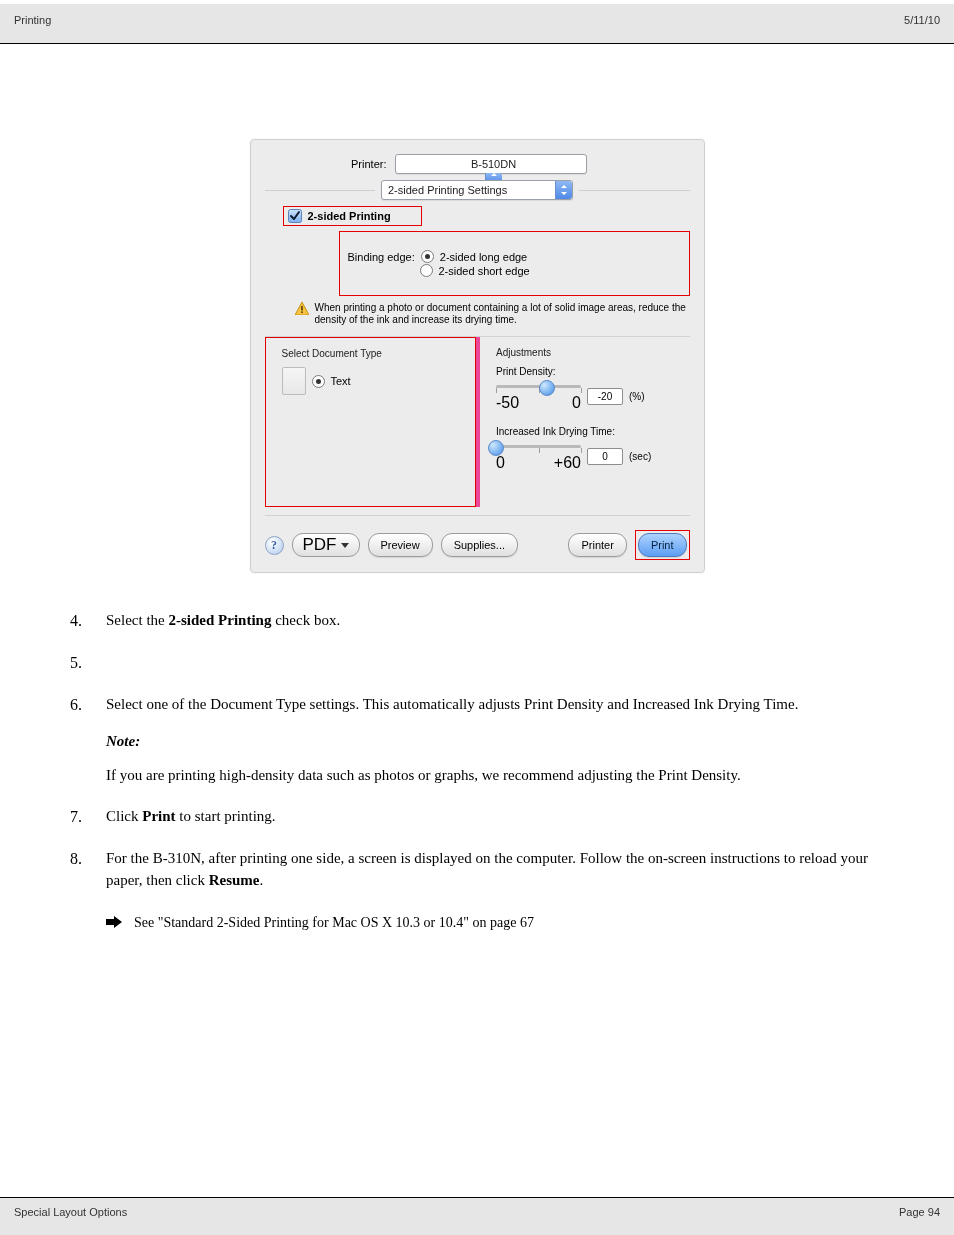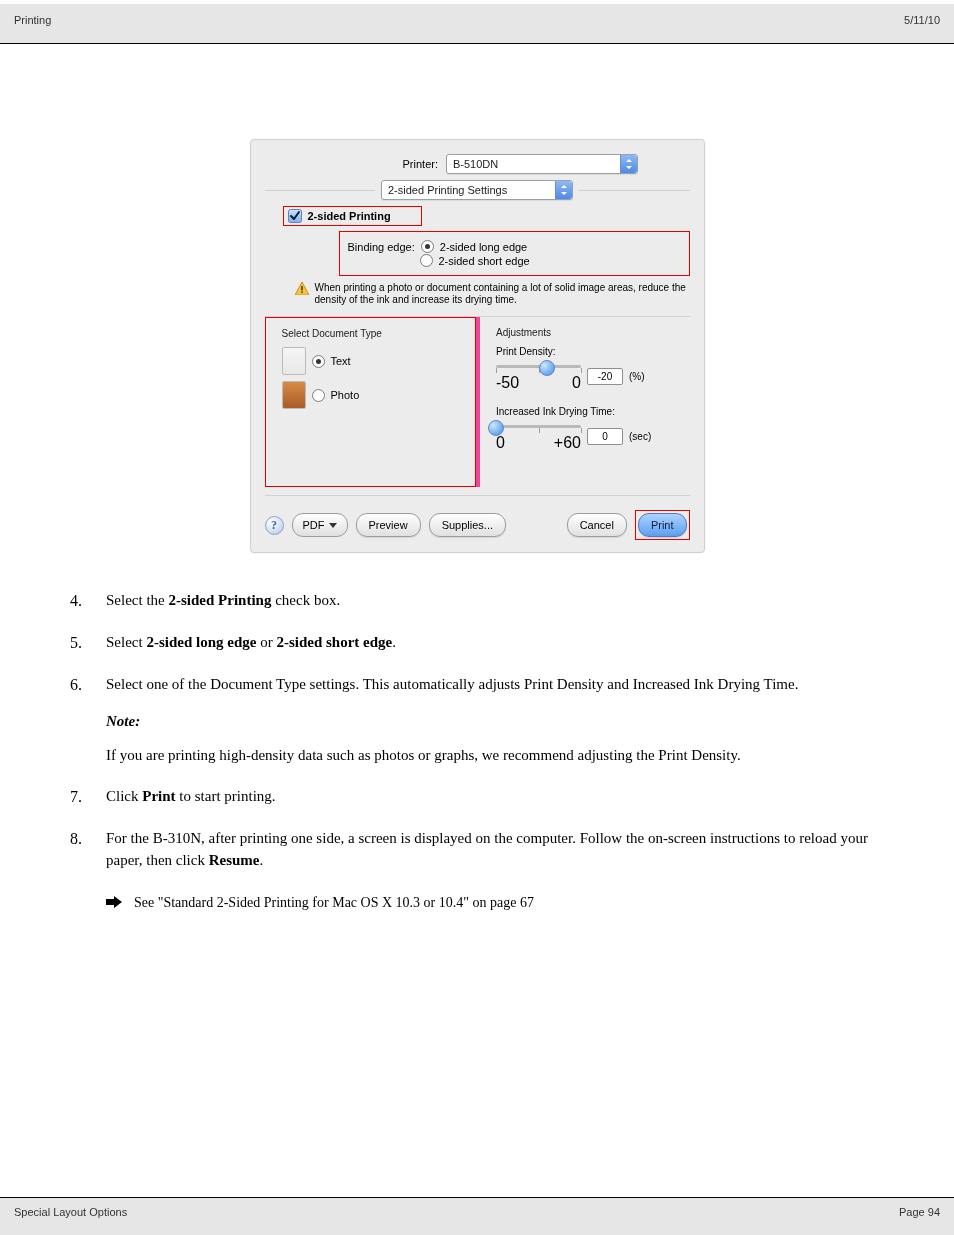--- a/index.html
+++ b/index.html
@@ -60,21 +60,20 @@
     color: #000;
     box-sizing: border-box;
     padding: 10px 14px 12px 14px;
     border-radius: 4px;
     box-shadow: 0 0 0 1px rgba(0,0,0,0.02);
   }
   .dlg-row {
     display: flex;
     align-items: center;
     margin: 4px 0;
-    justify-content: center;
   }
   .dlg-label {
     width: 122px;
     text-align: right;
     padding-right: 8px;
   }
   .dlg-select {
     display: inline-flex;
     align-items: center;
     background: #fff;
@@ -96,21 +95,21 @@
     height: 18px;
     display: inline-flex;
     align-items: center;
     justify-content: center;
     background: linear-gradient(#8fb8f4,#4f8ae8);
     border-left: 1px solid #6a8fcf;
     border-top-right-radius: 3px;
     border-bottom-right-radius: 3px;
   }
   .dlg-select .arrows svg { width: 8px; height: 10px; }
-  .sel-wide { width: 184px; }
+  .sel-wide { width: 184px; flex-direction: column; }
   .sel-panel { width: 184px; }
 
   .hr-light {
     border: none;
     border-top: 1px solid #d2d2d2;
     margin: 8px 0 6px 0;
   }
   .dlg-hr {
     display: flex;
     align-items: center;
@@ -126,21 +125,21 @@
     align-items: center;
     gap: 6px;
     padding: 2px 30px 2px 4px;
     font-weight: bold;
     color: #000;
   }
   .two-sided-check svg { width: 14px; height: 14px; }
 
   .binding-box {
     margin: 5px 0 0 74px;
-    padding: 7px 8px;
+    padding: 17px 8px;
   }
   .binding-box .line1, .binding-box .line2 {
     display: flex;
     align-items: center;
     gap: 6px;
     margin: 1px 0;
   }
   .radio {
     width: 11px; height: 11px;
     border-radius: 50%;
@@ -267,21 +266,21 @@
     border:1px solid #8fa2c6;
     background: radial-gradient(circle at 35% 30%, #fff, #cfe0f5 60%, #a9c5eb);
     display:inline-flex; align-items:center; justify-content:center;
     color:#3a5ea3; font-weight:bold; font-size:12px; font-family:Georgia,serif;
   }
   .pdf-btn {
     border:1px solid #9c9c9c; border-radius:11px;
     padding:1px 10px; height:20px;
     background: linear-gradient(#ffffff,#e0e0e0);
     display:inline-flex; align-items:center; gap:4px;
-    font-size:11px;
+    font-size:17px;
   }
   .pdf-btn .tri { width:0; height:0; border-left:4px solid transparent; border-right:4px solid transparent; border-top:5px solid #333; }
 
   
   .body-text {
     padding: 36px 70px 0 70px;
     font-size: 15px;
     line-height: 1.5;
     color: #000;
   }
@@ -389,25 +388,20 @@
 
       <div class="group-panel">
 
         <div class="group group-left redbox">
           <div class="group-title">Select Document Type</div>
 
           <div class="doctype-opt">
             <span class="thumb text-th"></span>
             <span class="radio checked"></span>
             <span>Text</span>
-          </div>
-          <div class="doctype-opt">
-            <span class="thumb photo-th"></span>
-            <span class="radio"></span>
-            <span>Photo</span>
           </div>
         </div>
 
         <div class="group">
           <div class="group-title">Adjustments</div>
 
           <div class="adj-label">Print Density:</div>
           <div class="slider-row">
             <div>
               <div class="slider">
@@ -451,43 +445,40 @@
 
       <div class="btn-row">
         <span class="help-circle">?</span>
         <span class="pdf-btn">
           <span>PDF</span>
           <span class="tri"></span>
         </span>
         <span class="aqua-btn">Preview</span>
         <span class="aqua-btn">Supplies...</span>
         <span class="spacer"></span>
-        <span class="aqua-btn">Cancel</span>
+        <span class="aqua-btn">Printer</span>
         <span class="print-redwrap redbox">
           <span class="aqua-btn default">Print</span>
         </span>
       </div>
 
     </div>
   </div>
 
   <div class="body-text">
 
     <div class="num-item">
       <span class="num">4.</span>
       <span>
         <span>Select the </span><span class="bold">2-sided Printing</span><span> check box.</span>
       </span>
     </div>
 
     <div class="num-item">
       <span class="num">5.</span>
-      <span>
-        <span>Select </span><span class="bold">2-sided long edge</span><span> or </span><span class="bold">2-sided short edge</span><span>.</span>
-      </span>
     </div>
 
     <div class="num-item">
       <span class="num">6.</span>
       <span>
         <span>Select one of the Document Type settings. This automatically adjusts Print Density and Increased Ink Drying Time.</span>
         <div class="note-row sub">
           <span class="note-label bold">Note:</span>
         </div>
         <div class="sub">

